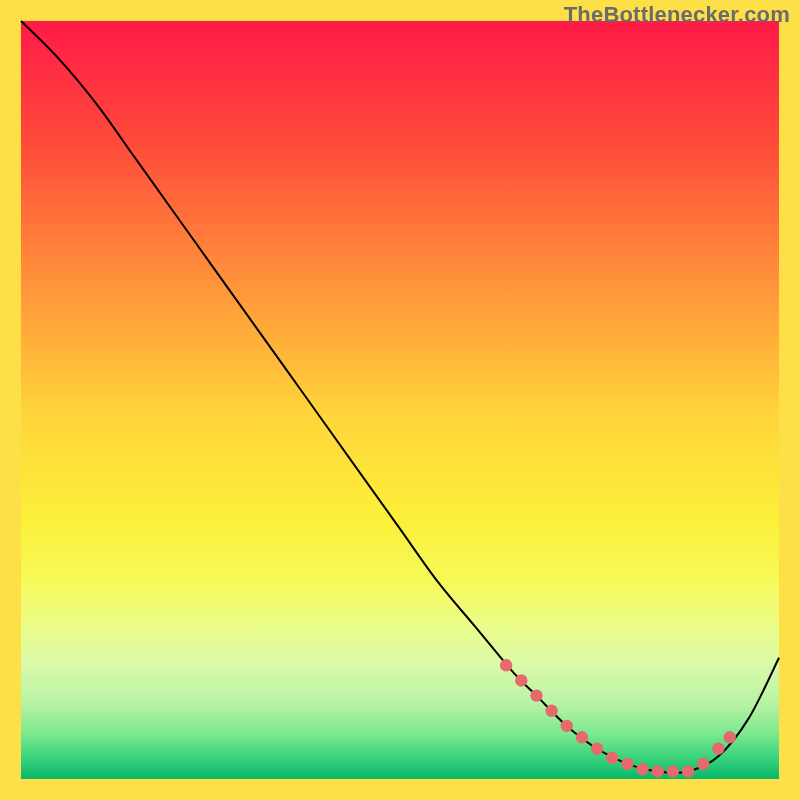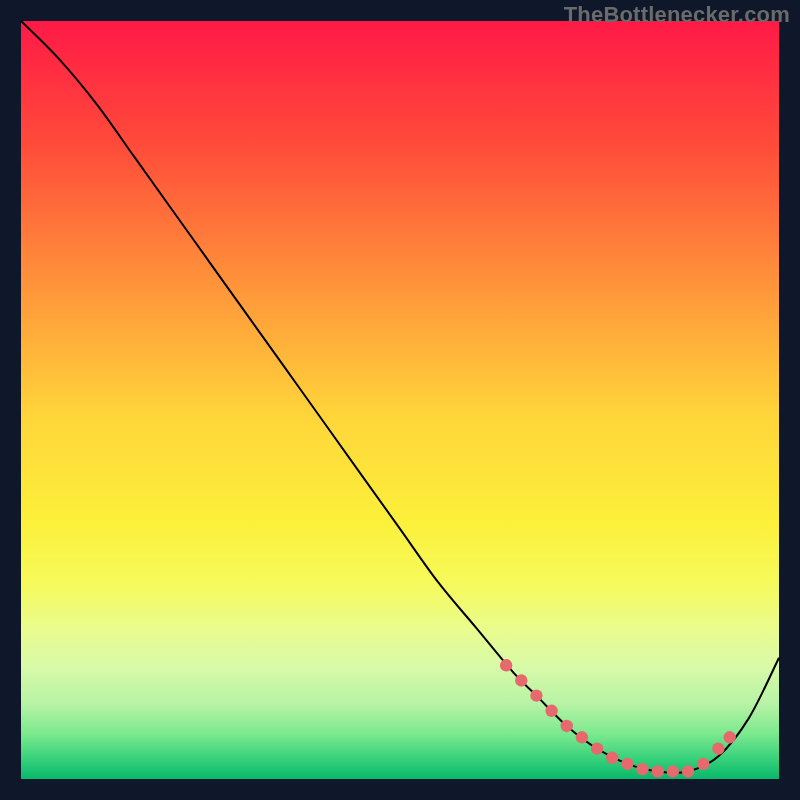--- a/index.html
+++ b/index.html
@@ -8,21 +8,21 @@
     width: 800px;
     height: 800px;
     background: #000;
     overflow: hidden;
     font-family: Arial, Helvetica, sans-serif;
   }
   .frame {
     position: relative;
     width: 800px;
     height: 800px;
-    background: #0f172a;
+    background: #fde047;
     text-align: center;
   }
   .plot-area {
     position: absolute;
     left: 21px;
     top: 21px;
     width: 758px;
     height: 758px;
     
   }

